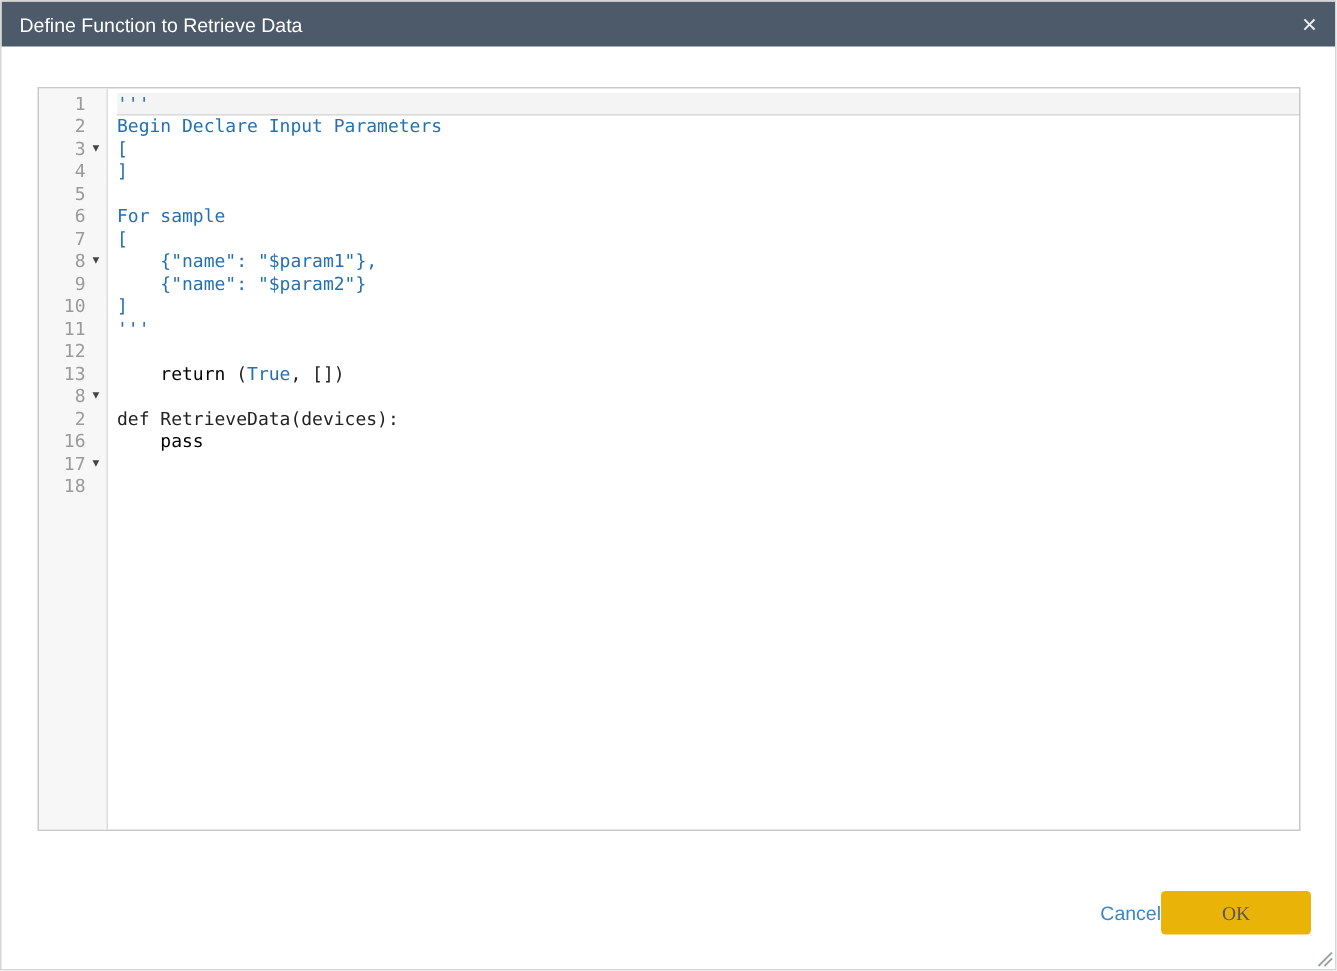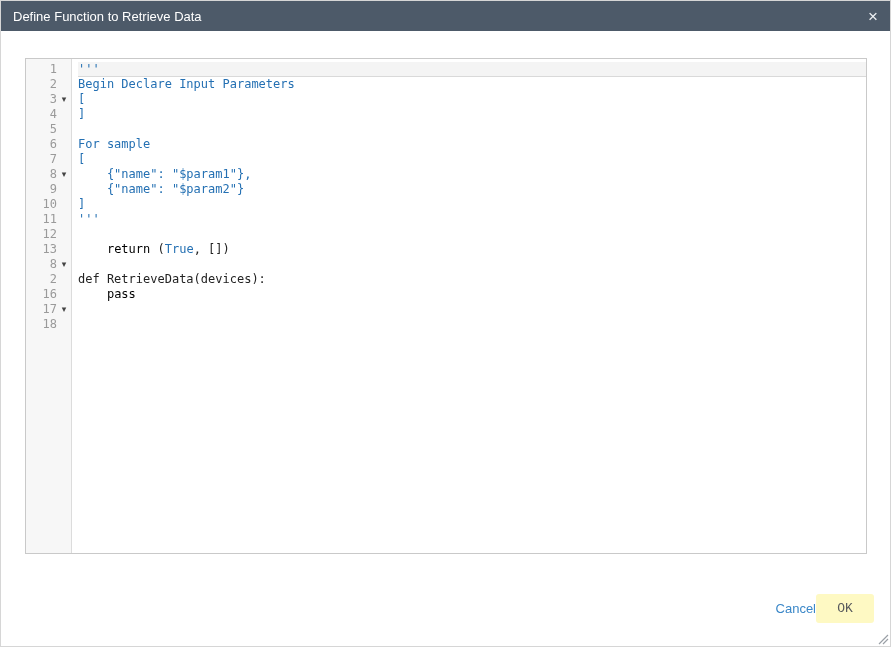--- a/index.html
+++ b/index.html
@@ -44,22 +44,22 @@
   .seg-str{color:#2470b3;}
   .seg-kw{color:#000000;}
   .seg-atom{color:#2470b3;}
   .seg-plain{color:#222;}
   .dialog-footer{
     position:absolute;top:593px;right:16px;
     display:flex;align-items:center;
   }
   .cancel{color:#3a87c8;font-size:13px;cursor:pointer;}
   .ok{
-    width:58px;height:29px;background:#fef9c3;border:none;border-radius:3px;
-    color:#57595c;font-size:13px;font-family:Liberation Mono, monospace;
+    width:100px;height:29px;background:#eab308;border:none;border-radius:3px;
+    color:#57595c;font-size:13px;font-family:Liberation Serif, serif;
     cursor:pointer;
   }
   .grip{position:absolute;right:1px;bottom:1px;cursor:nwse-resize;}
 </style>
 </head>
 <body>
 
 <div class="dialog">
 
   <div class="dialog-header">

